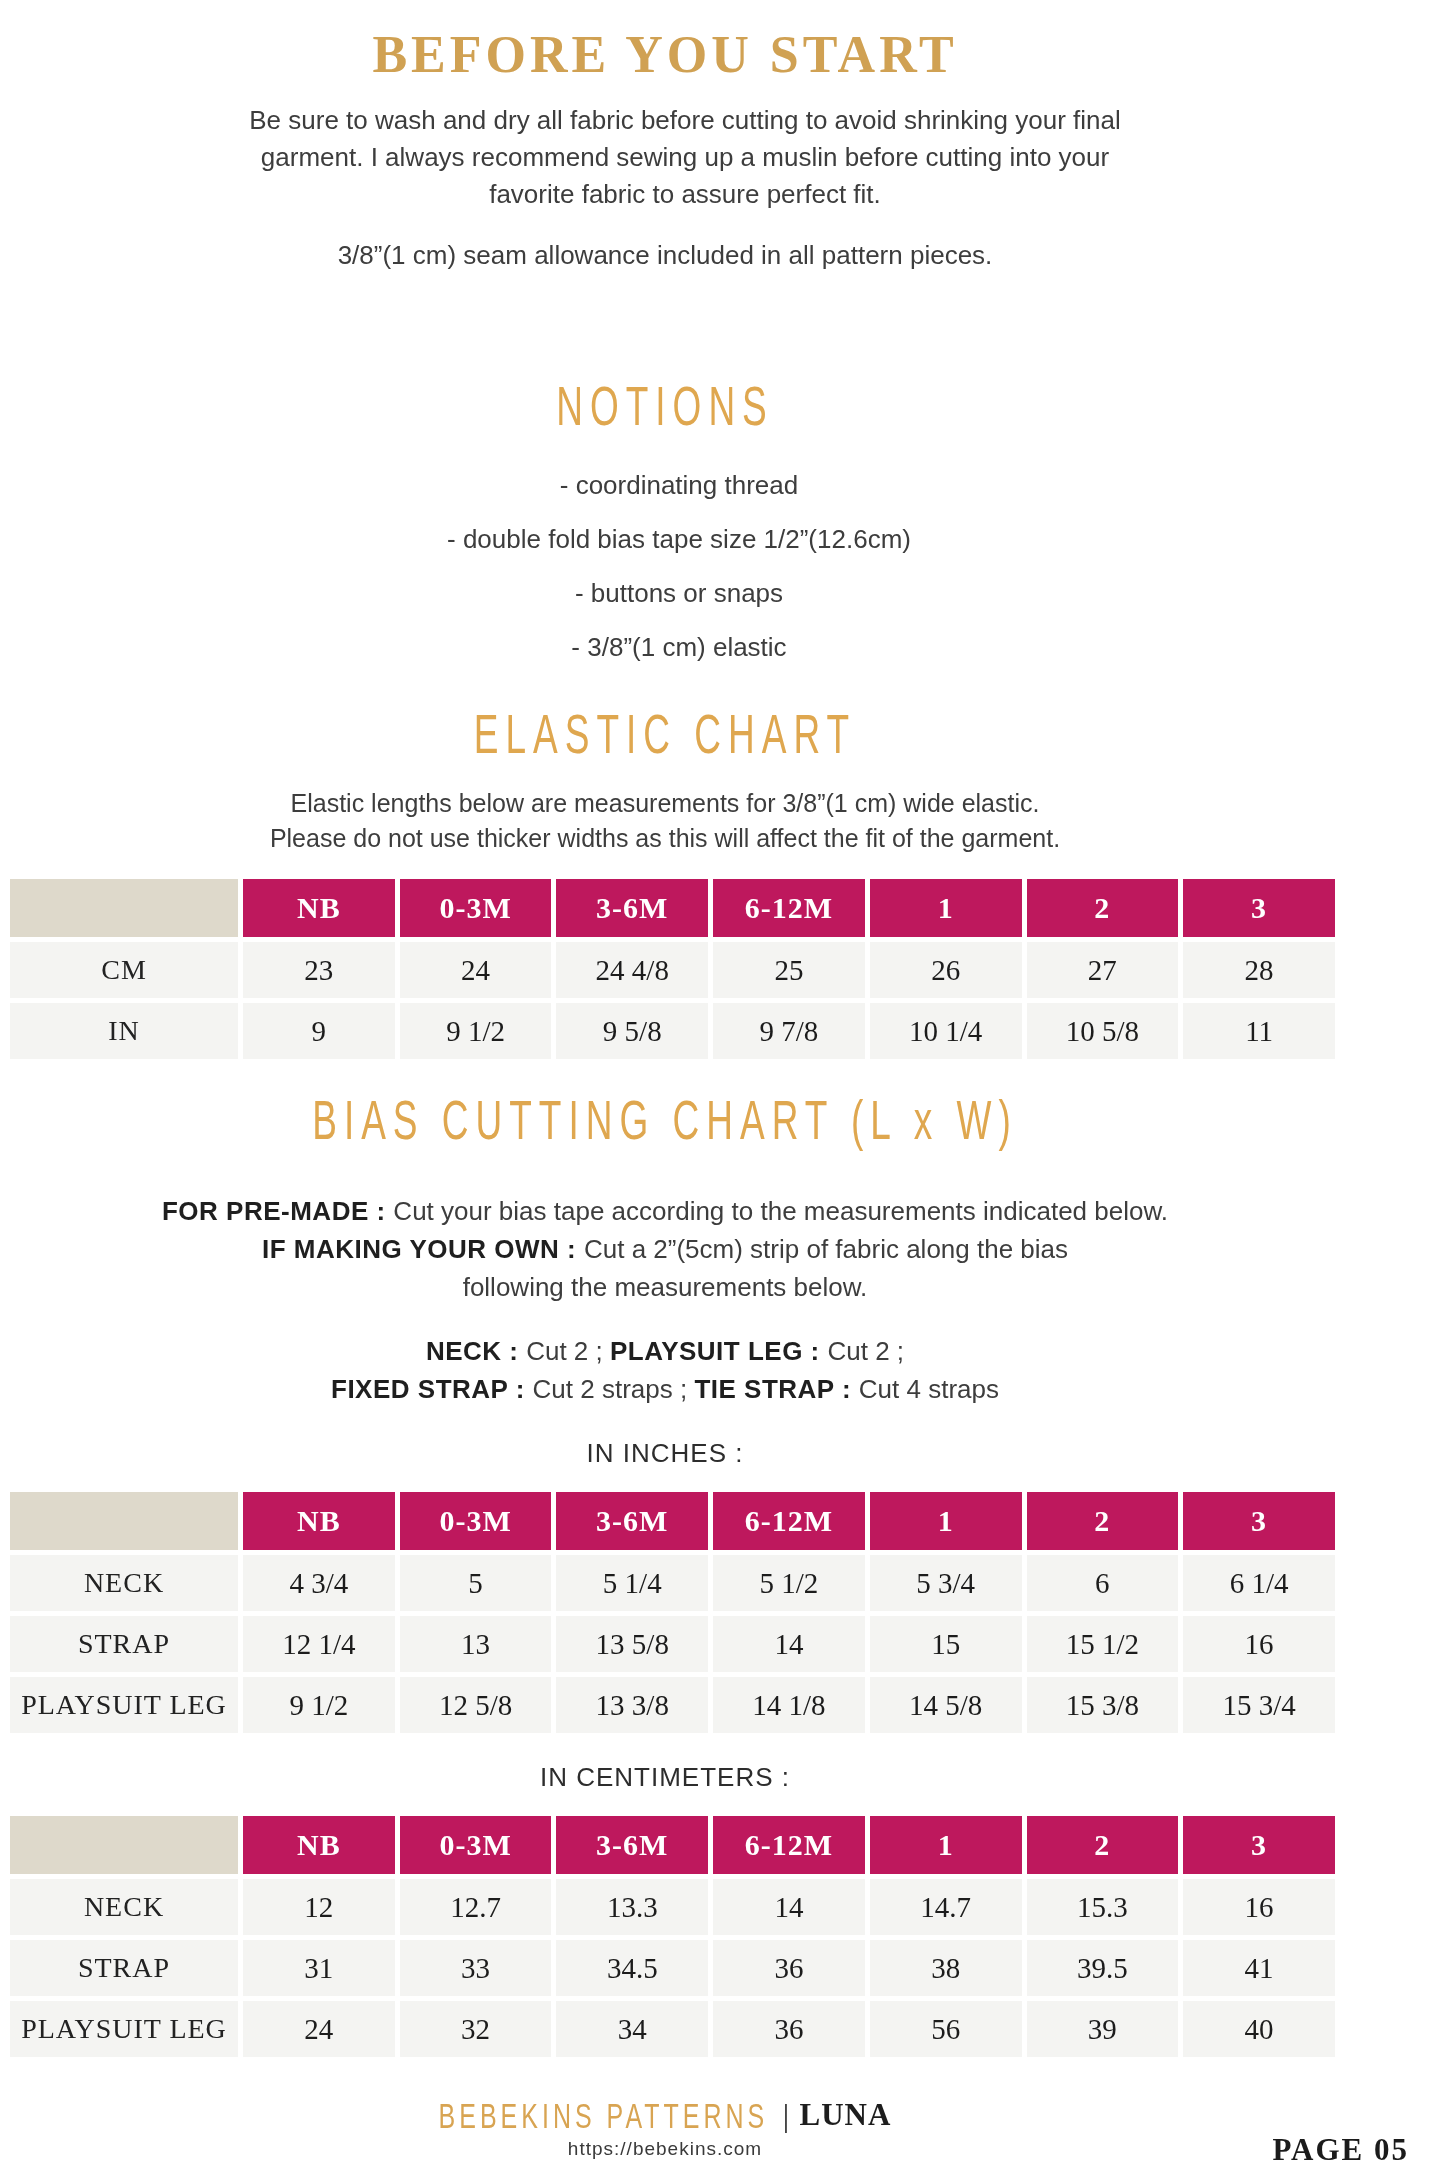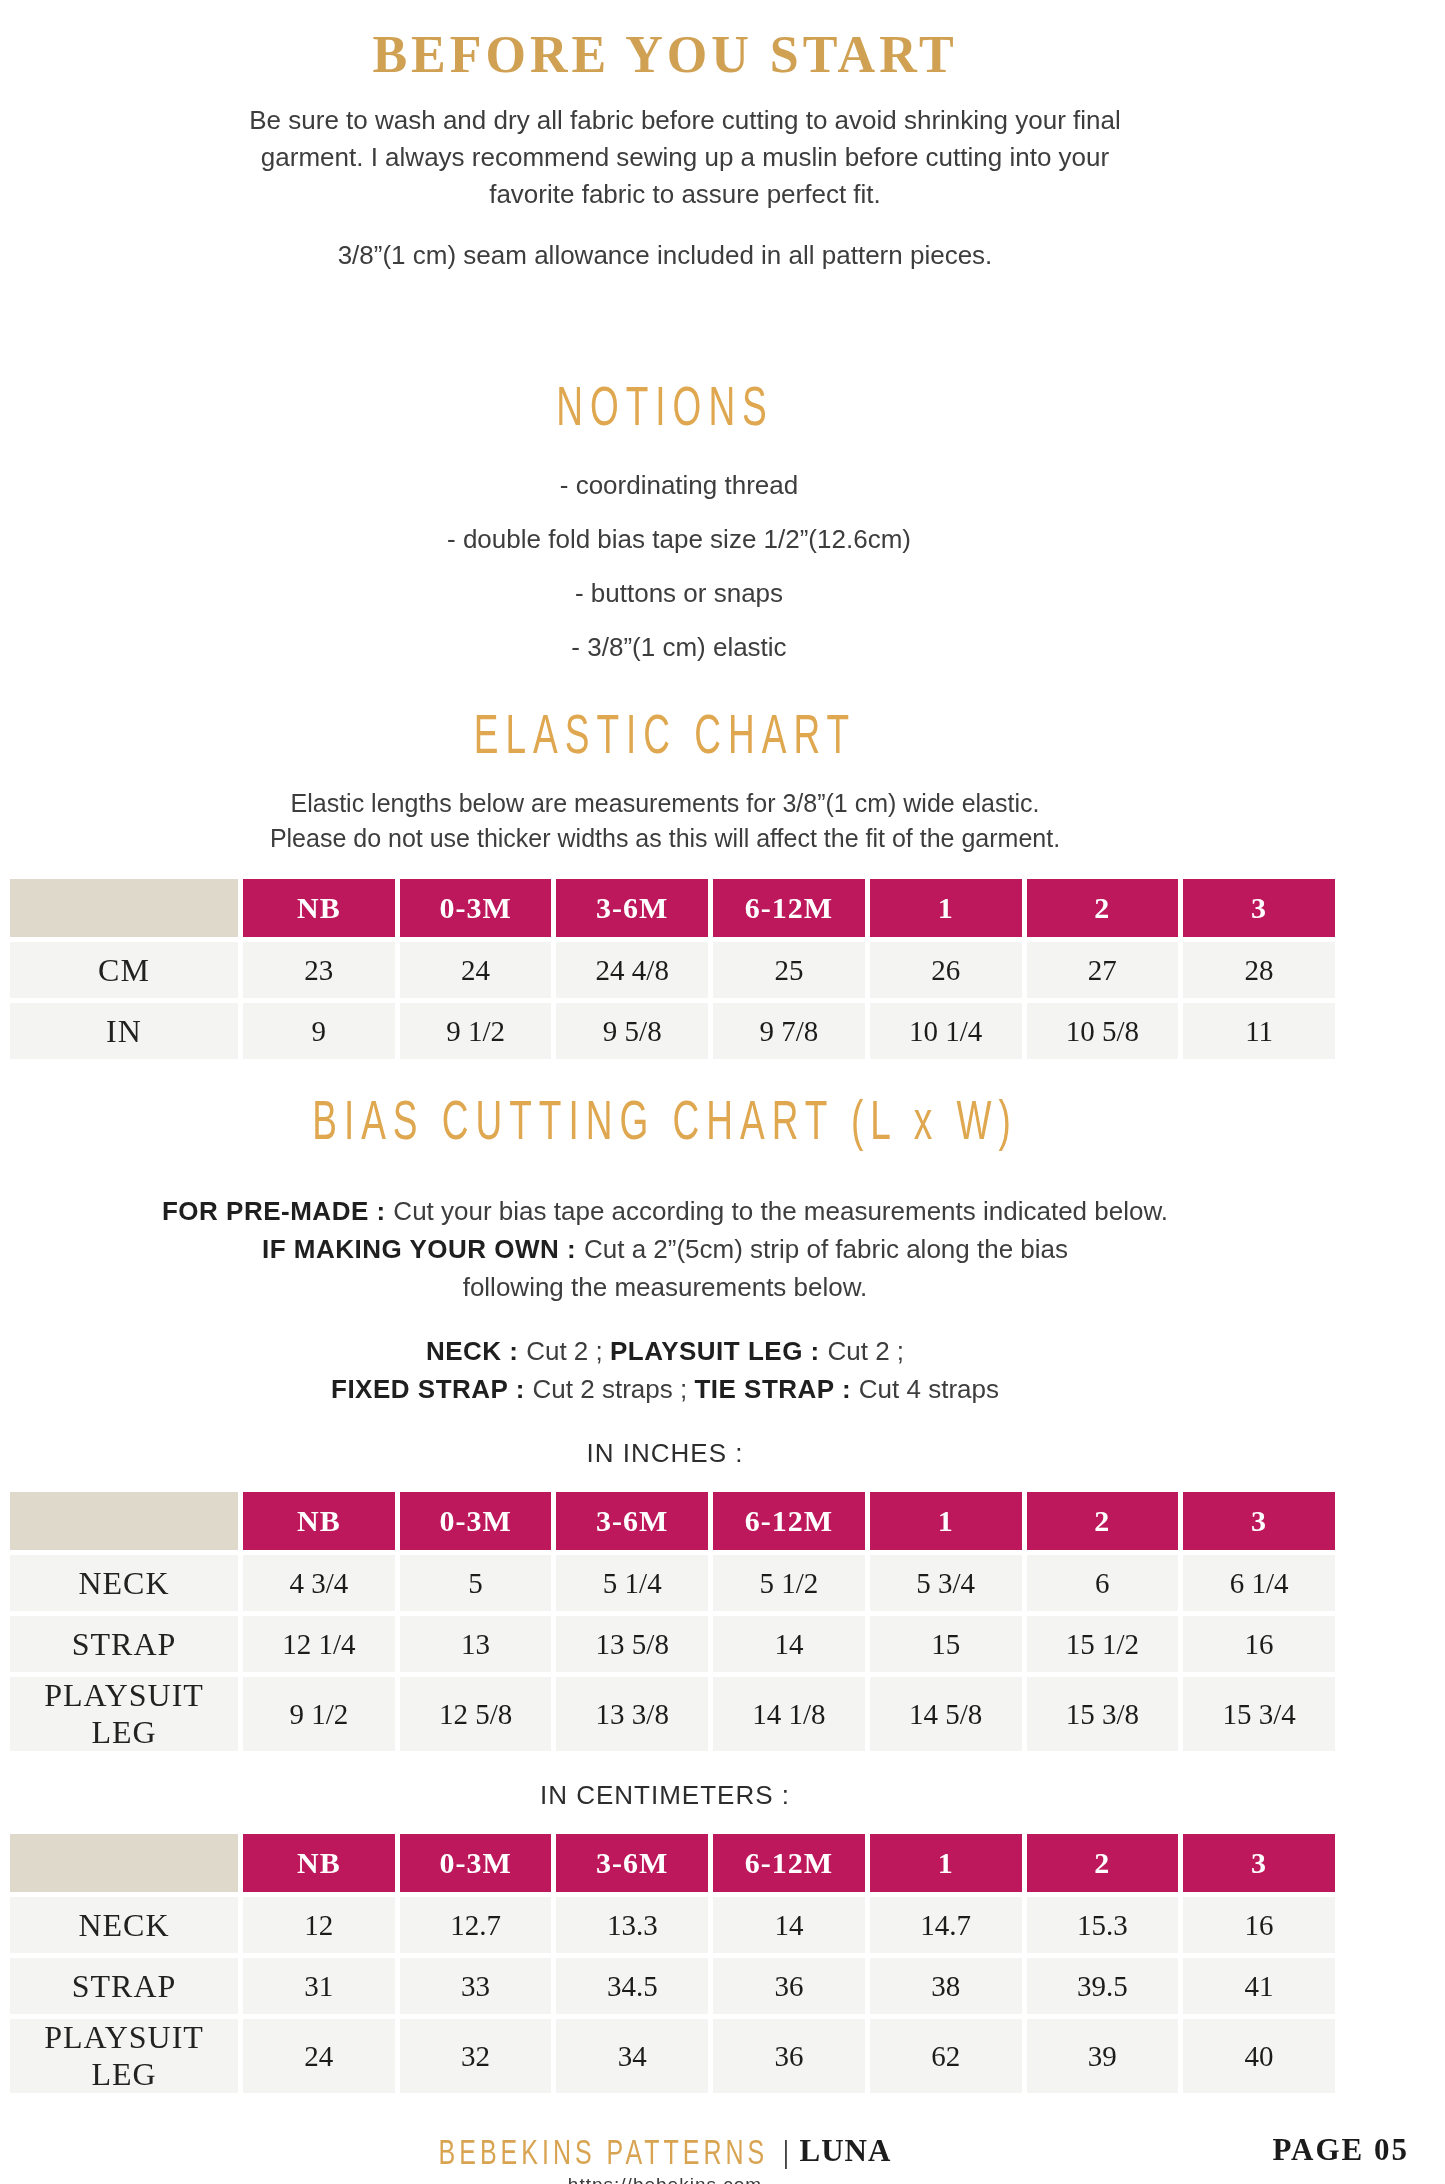--- a/index.html
+++ b/index.html
@@ -78,21 +78,21 @@
     height:58px;
   }
   table.chart th.corner { background:#ded9cb; }
   table.chart td {
     background:#f4f4f2;
     color:#1c1c1c;
     font-size:29px;
     height:56px;
     text-align:center;
   }
-  table.chart td.row-label { letter-spacing:1px; font-size:32px; color:#222222; }
+  table.chart td.row-label { letter-spacing:1px; font-size:28px; color:#222222; }
 
   
   .footer { margin-top:30px; text-align:center; }
   .brand-line { height:44px; line-height:44px; }
   .brand-script {
     display:inline-block;
     transform:scaleY(1.4);
     font-size:25px;
     letter-spacing:4px;
     font-weight:400;
@@ -321,21 +321,21 @@
             <td>38</td>
             <td>39.5</td>
             <td>41</td>
           </tr>
           <tr>
             <td class="row-label">PLAYSUIT LEG</td>
             <td>24</td>
             <td>32</td>
             <td>34</td>
             <td>36</td>
-            <td>62</td>
+            <td>56</td>
             <td>39</td>
             <td>40</td>
           </tr>
         </tbody>
       </table>
 
     <div class="footer">
       <div class="brand-line">
         <span class="brand-script">BEBEKINS PATTERNS</span>
         <span class="brand-divider">|</span>

